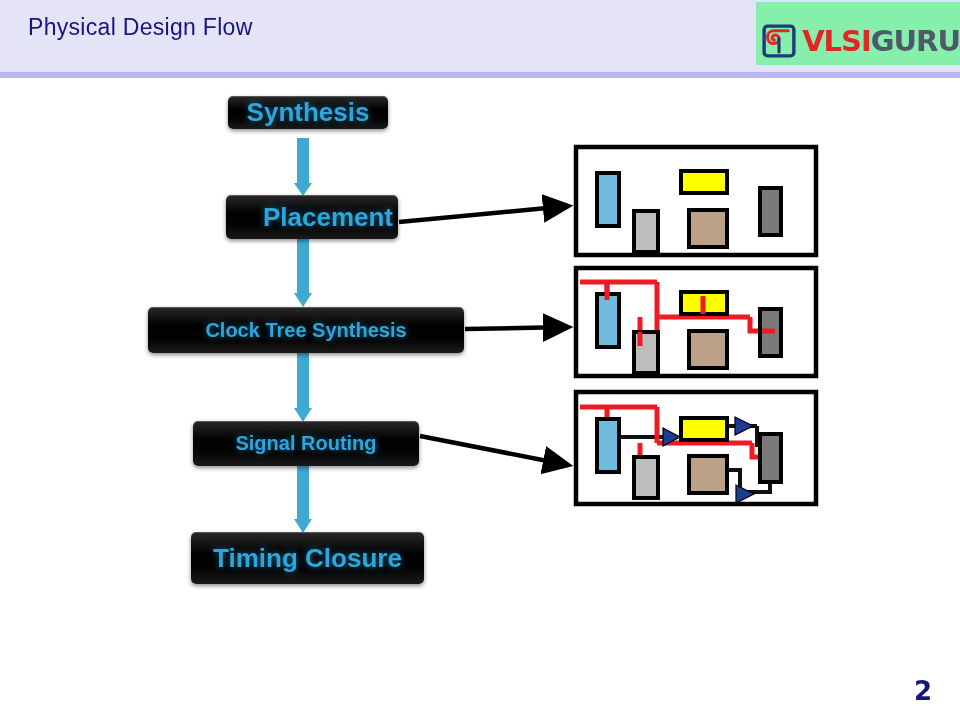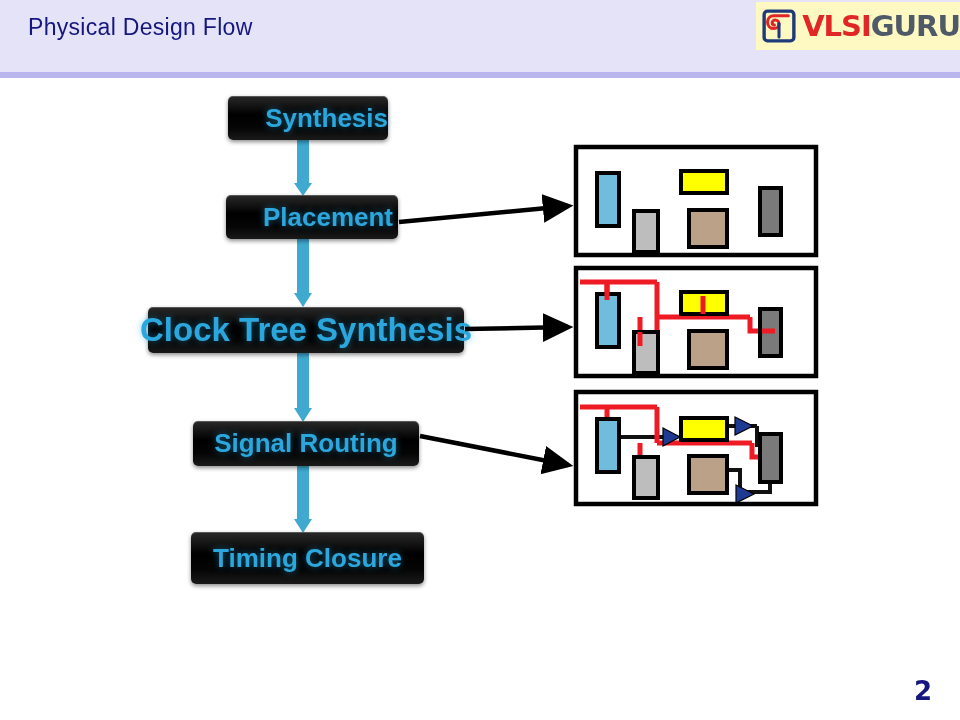--- a/index.html
+++ b/index.html
@@ -25,23 +25,23 @@
     position:absolute;left:28px;top:14px;
     font-family:Liberation Sans, sans-serif;
     font-size:23px;
     color:#15167e;
     letter-spacing:.3px;
     white-space:nowrap;
   }
   
   .logo{
     position:absolute;right:0px;top:2px;
-    height:44px;background:#fef9c3;
+    height:44px;background:#86efac;
     display:flex;align-items:center;
-    padding:2px 0px 2px 6px;
+    padding:17px 0px 2px 6px;
   }
   .logo-mark{width:34px;height:34px;flex:0 0 34px;margin-right:6px;}
   .logo-text{
     font-family:"DejaVu Sans", sans-serif;
     font-weight:bold;font-size:29px;letter-spacing:-1px;
     line-height:1;white-space:nowrap;
   }
   .logo-vlsi{color:#e02726;}
   .logo-guru{color:#4e5a68;}
 
@@ -54,28 +54,28 @@
     box-shadow:0 2px 4px rgba(0,0,0,.45), inset 0 1px 0 rgba(255,255,255,.22);
     display:flex;align-items:center;justify-content:center;
   }
   .fbox span{
     font-family:"Liberation Sans", sans-serif;
     font-weight:bold;
     color:#2ba7dd;
     text-shadow:0 0 7px rgba(43,167,221,.55);
     white-space:nowrap;
   }
-  .fbox-synthesis{left:228px;top:96px;width:160px;height:44px;justify-content:flex-end;}
+  .fbox-synthesis{left:228px;top:96px;width:160px;height:33px;}
   .fbox-synthesis span{font-size:26px;}
   .fbox-placement{left:226px;top:195px;width:172px;height:44px;}
   .fbox-placement span{font-size:26px;padding-left:32px;}
   .fbox-cts{left:148px;top:307px;width:316px;height:46px;}
-  .fbox-cts span{font-size:33px;}
+  .fbox-cts span{font-size:20px;}
   .fbox-routing{left:193px;top:421px;width:226px;height:45px;}
-  .fbox-routing span{font-size:26px;}
+  .fbox-routing span{font-size:20px;}
   .fbox-timing{left:191px;top:532px;width:233px;height:52px;}
   .fbox-timing span{font-size:26px;}
 
   
   .vconn{position:absolute;left:0;top:0;width:560px;height:720px;pointer-events:none;}
 
   
   .panels{position:absolute;left:0;top:0;width:960px;height:720px;pointer-events:none;}
 
   

